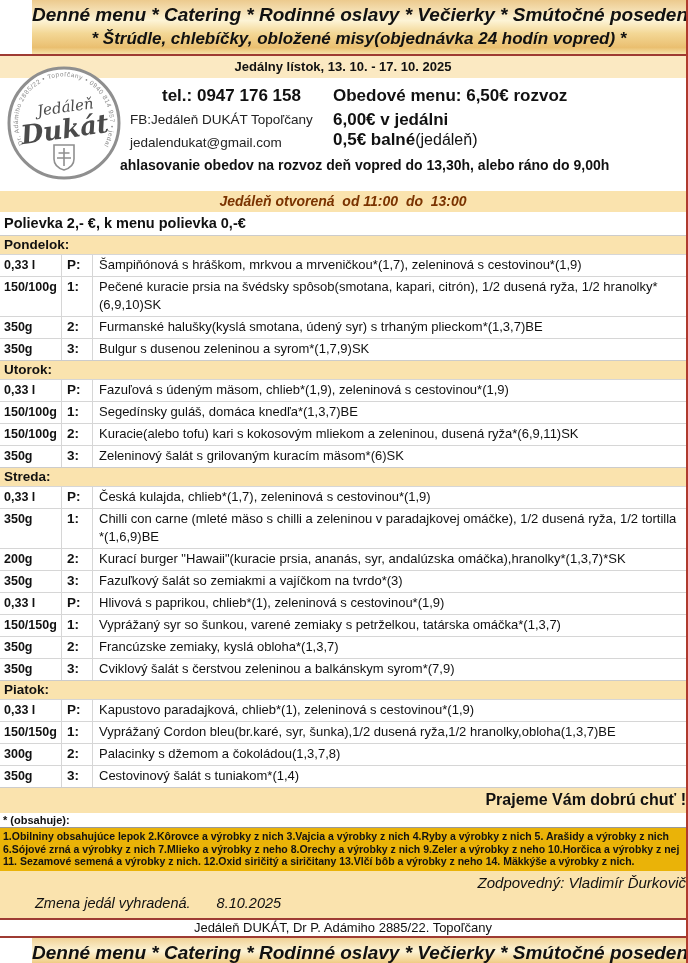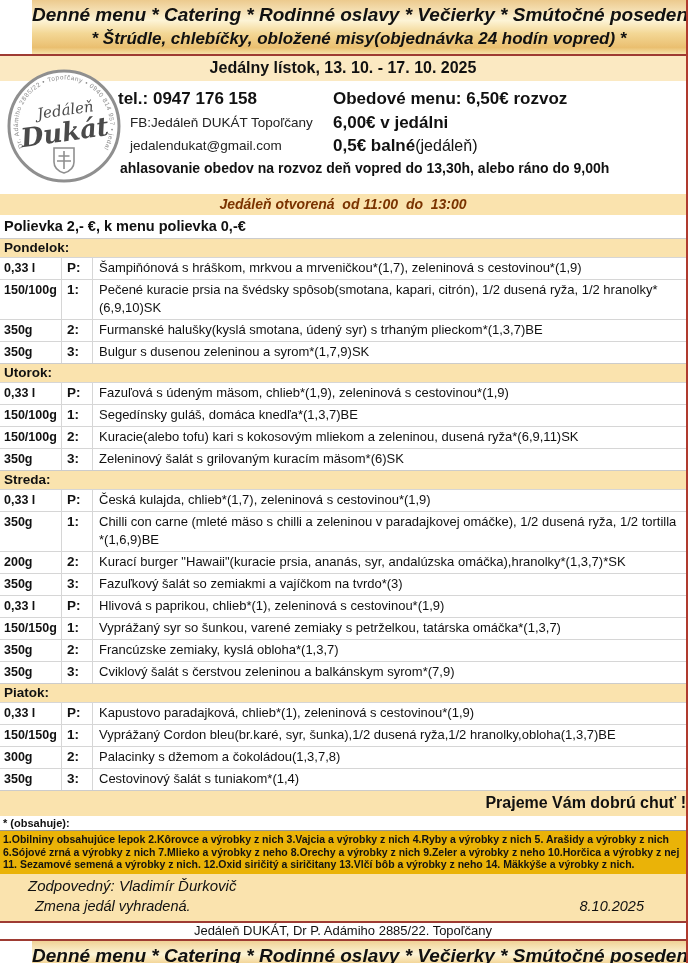--- a/index.html
+++ b/index.html
@@ -26,36 +26,36 @@
   }
   .banner .l2 {
     font-weight: bold; font-style: italic; font-size: 17px; line-height: 23px;
     white-space: nowrap;
   }
   .title-band {
     background: #fbe9c2;
     border-top: 2px solid #9e3b33;
     text-align: center;
     font-weight: bold;
-    font-size: 16px;
+    font-size: 13px;
     padding: 3px 0 4px;
   }
   .contact {
     position: relative;
     height: 113px;
     background: #fff;
   }
   .contact-cols { display: flex; padding-top: 6px; }
   .contact-left { width: 215px; margin-left: 118px; }
   .contact-right { flex: 1; text-align: left; }
-  .tel { font-weight: bold; font-size: 17px; line-height: 24px; }
+  .tel { font-weight: bold; font-size: 17px; line-height: 24px; margin-left: 44px; }
   .fb, .email { font-size: 13.5px; line-height: 23px; padding-left: 12px; color:#222; }
   .price1 { font-weight: bold; font-size: 17px; line-height: 24px; padding-right: 8px; }
   .price2 { font-weight: bold; font-size: 17px; line-height: 23px; padding-right: 38px; }
-  .price3 { font-size: 16px; line-height: 23px; padding-right: 10px; }
+  .price3 { font-size: 16px; line-height: 17px; padding-right: 10px; }
   .price3 b { font-size: 17px; }
   .order-note {
     font-weight: bold; font-size: 14px;
     margin: 3px 0 16px 120px;
   }
   .logo {
     position: absolute;
     left: 6px; top: -13px;
     width: 116px; height: 116px;
     z-index: 3;
@@ -108,25 +108,26 @@
     padding: 3px 0 4px;
   }
   .allerg-label { font-weight: bold; font-size: 11px; padding: 1px 3px; background:#fff; }
   .allerg-block {
     border-top: 1px solid #999;
     padding: 2px 3px 3px;
     background: #eab308;
   }
   .allerg-line { font-weight: bold; font-size: 10.5px; line-height: 12.5px; white-space: nowrap; }
   .resp-band { background: #fae3ae; padding: 2px 0 3px; }
-  .resp-line { text-align: left; font-style: italic; font-size: 15px; line-height: 20px; padding-left: 28px; }
+  .resp-line { text-align: right; font-style: italic; font-size: 15px; line-height: 20px; }
   .change-row {
-    display: flex; justify-content: space-between;
+    display: flex; 
     font-style: italic; font-size: 14.5px; line-height: 19px;
     padding: 1px 42px 2px 35px;
+    gap: 26px;
   }
   .address-band {
     background: #fff;
     border-top: 2px solid #9e3b33;
     border-bottom: 2px solid #9e3b33;
     text-align: center;
     font-size: 13px;
     padding: 0 0 1px;
   }
   .banner.bottom {

